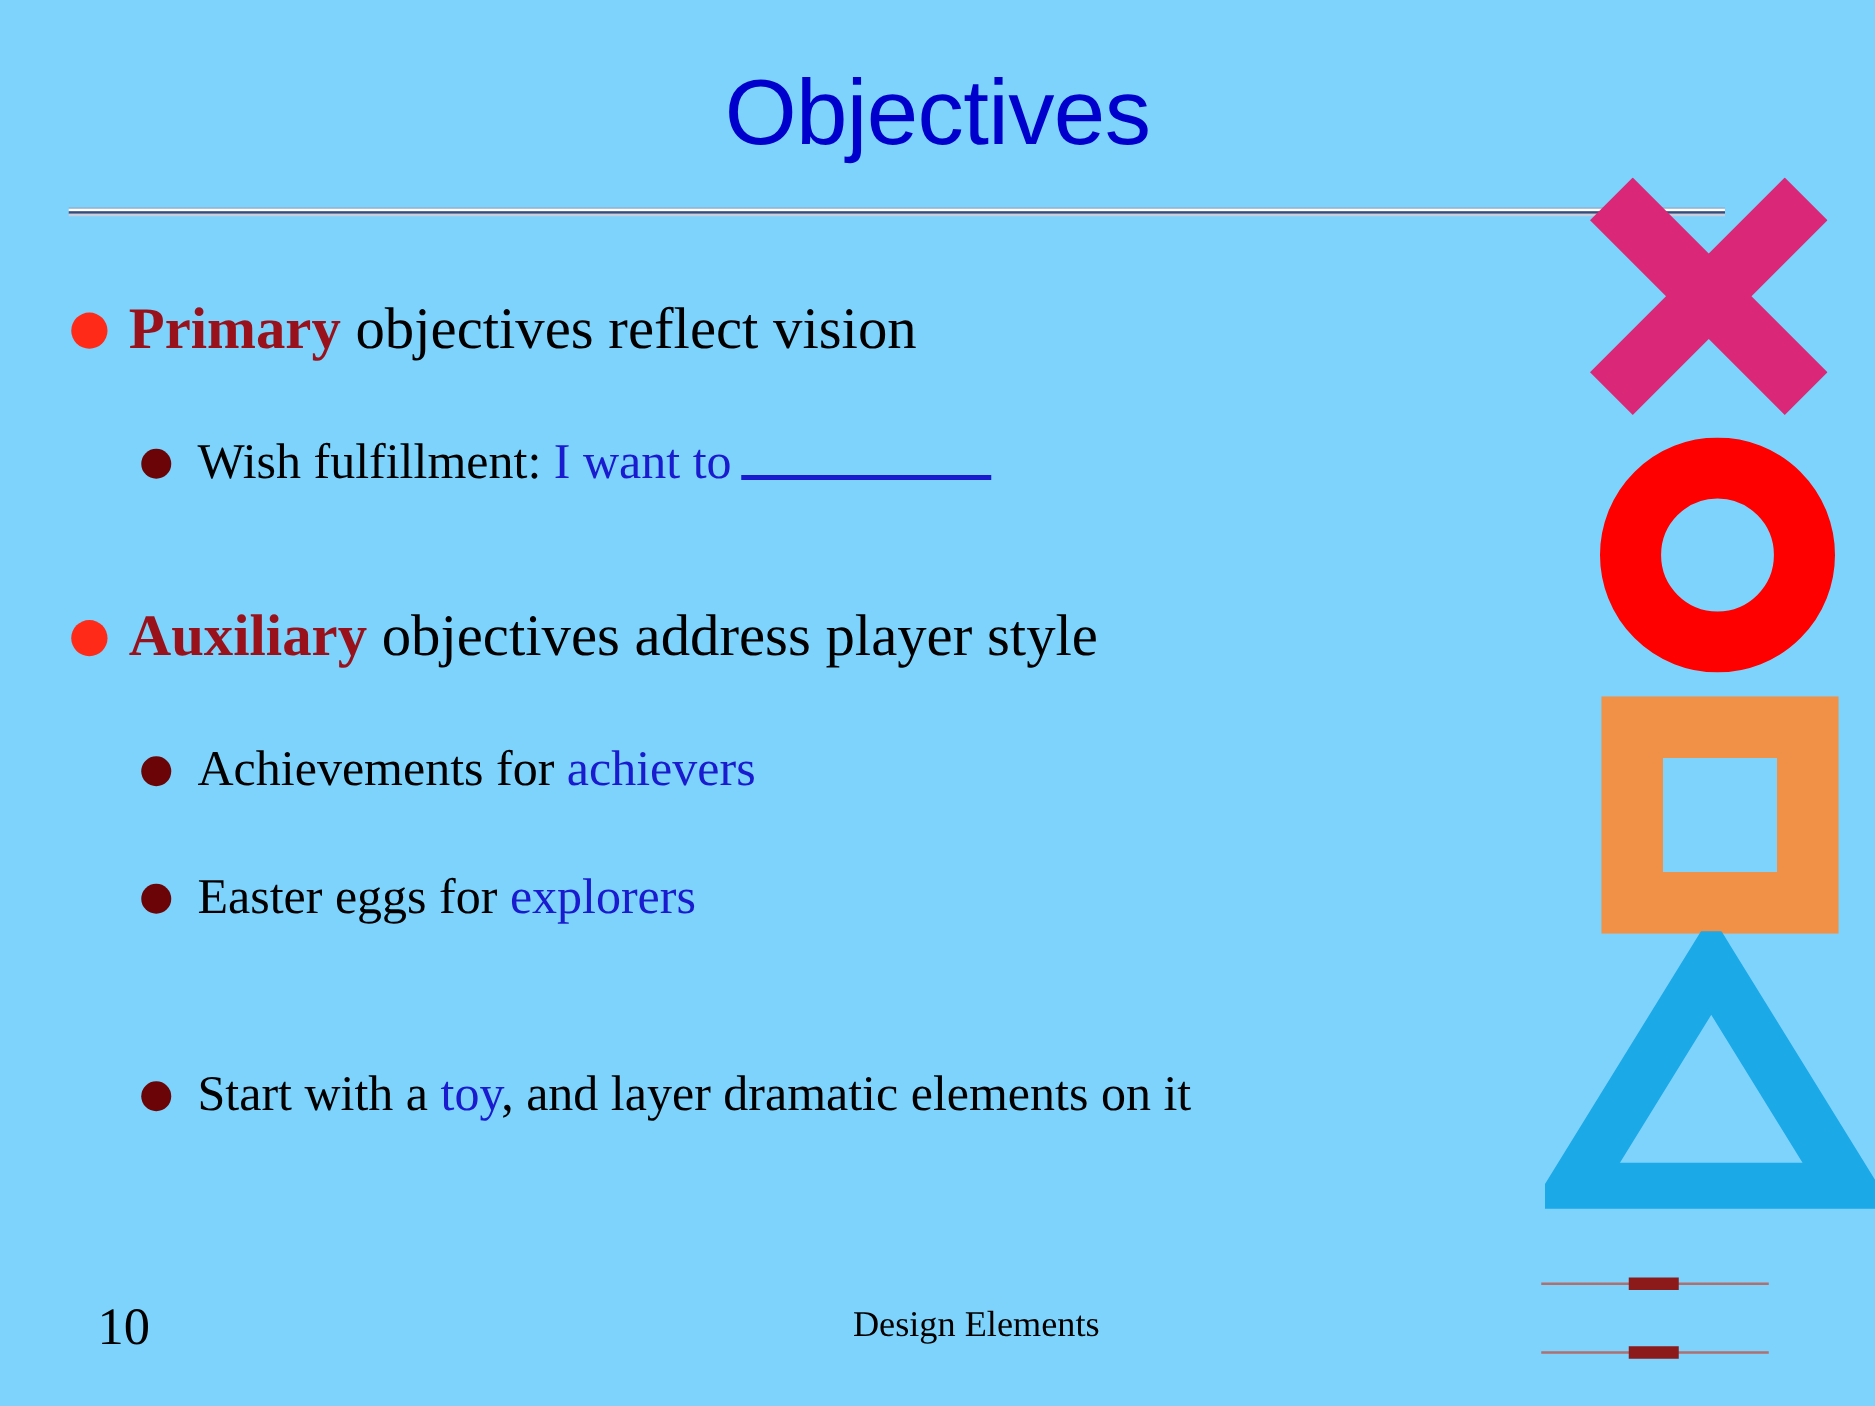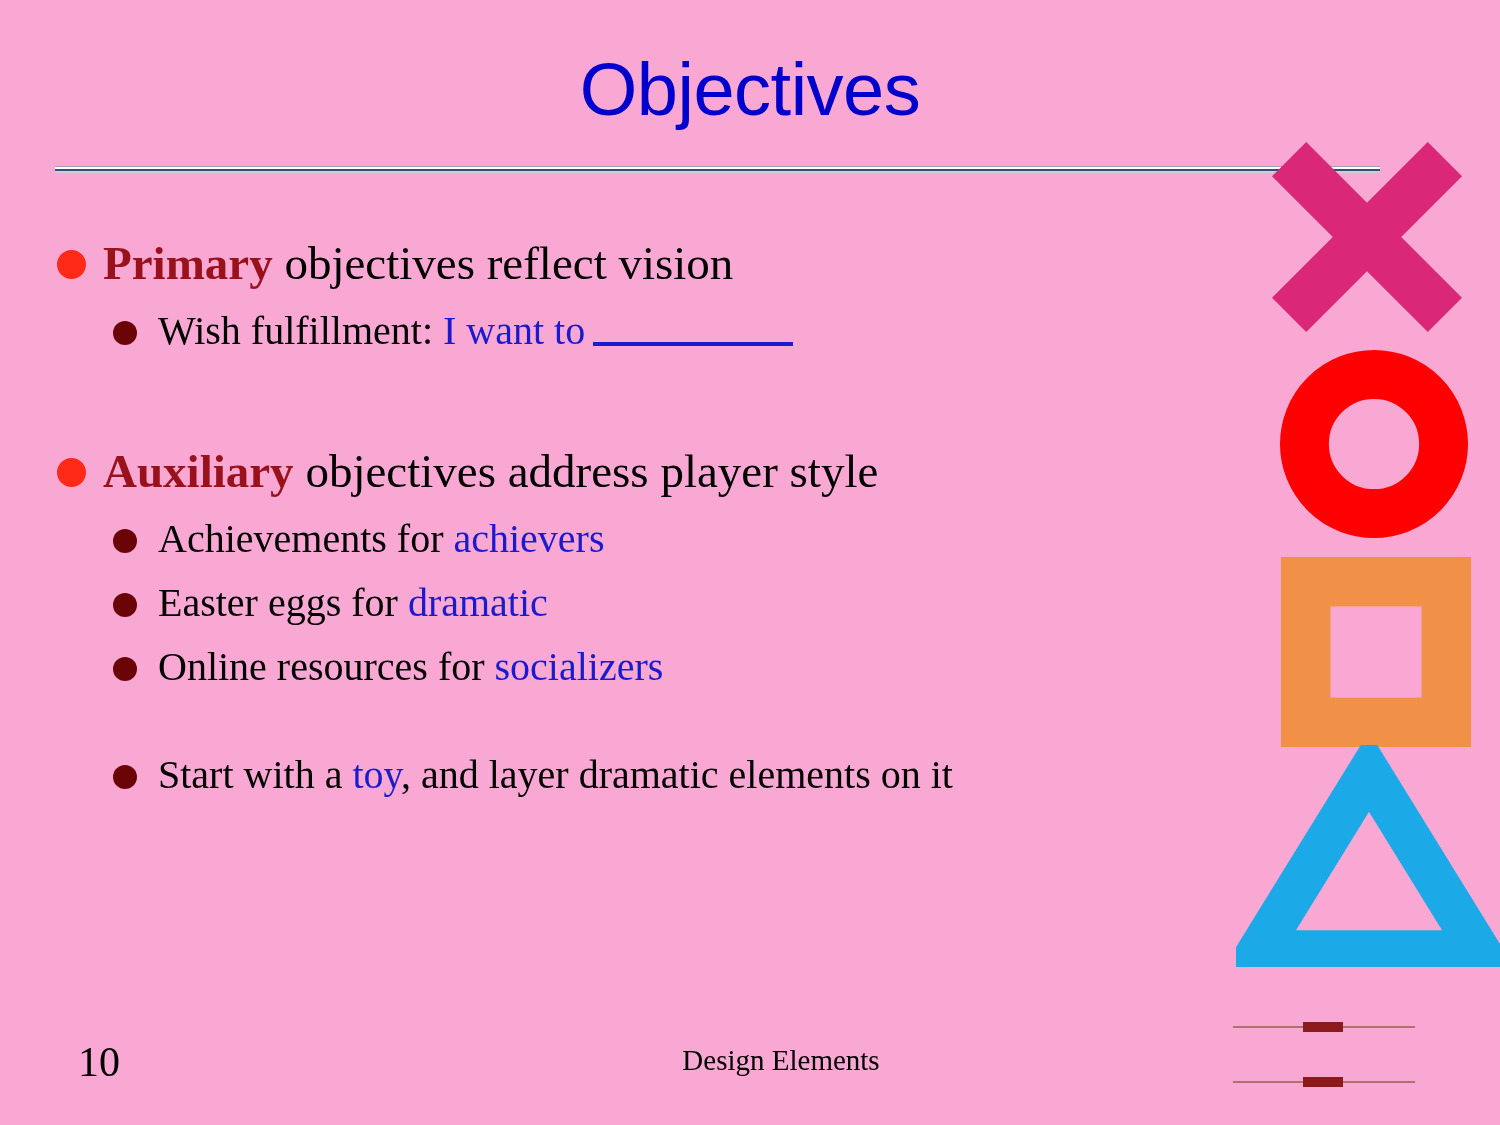--- a/index.html
+++ b/index.html
@@ -7,21 +7,21 @@
     padding: 0;
     background: #ffffff;
   }
   body {
     font-family: "Liberation Serif", "DejaVu Serif", serif;
   }
   #slide {
     position: relative;
     width: 1500px;
     height: 1125px;
-    background: #f9a8d4;
+    background: #7dd3fc;
     overflow: hidden;
   }
 
   
   #title {
     position: absolute;
     left: 0;
     top: 48px;
     width: 1500px;
     text-align: center;
@@ -87,20 +87,21 @@
     border-radius: 50%;
     background: #FF2A18;
   }
   .lvl2 {
     position: relative;
     padding-left: 158px;
     font-size: 40px;
     line-height: 52px;
     color: #000000;
     white-space: nowrap;
+    margin-top: 38px;
   }
   .lvl2 .dot {
     position: absolute;
     left: 113px;
     top: 16px;
     width: 24px;
     height: 24px;
     border-radius: 50%;
     background: #6B0406;
   }
@@ -198,28 +199,25 @@
 
     <div class="gap-sm"></div>
 
     <div class="lvl2">
       <span class="dot"></span><span>Achievements for </span><span class="blue">achievers</span>
     </div>
 
     <div class="gap-sm"></div>
 
     <div class="lvl2">
-      <span class="dot"></span><span>Easter eggs for </span><span class="blue">dramatic</span>
-    </div>
-
-    <div class="gap-sm"></div>
-
-    <div class="lvl2">
-      <span class="dot"></span><span>Online resources for </span><span class="blue">socializers</span>
-    </div>
+      <span class="dot"></span><span>Easter eggs for </span><span class="blue">explorers</span>
+    </div>
+
+    <div class="gap-sm"></div>
+
 
     <div class="gap-lg"></div>
 
 
     <div class="gap-sm"></div>
 
     <div class="lvl2">
       <span class="dot"></span><span>Start with a </span><span class="blue">toy</span><span>, and layer dramatic elements on it</span>
     </div>
 

